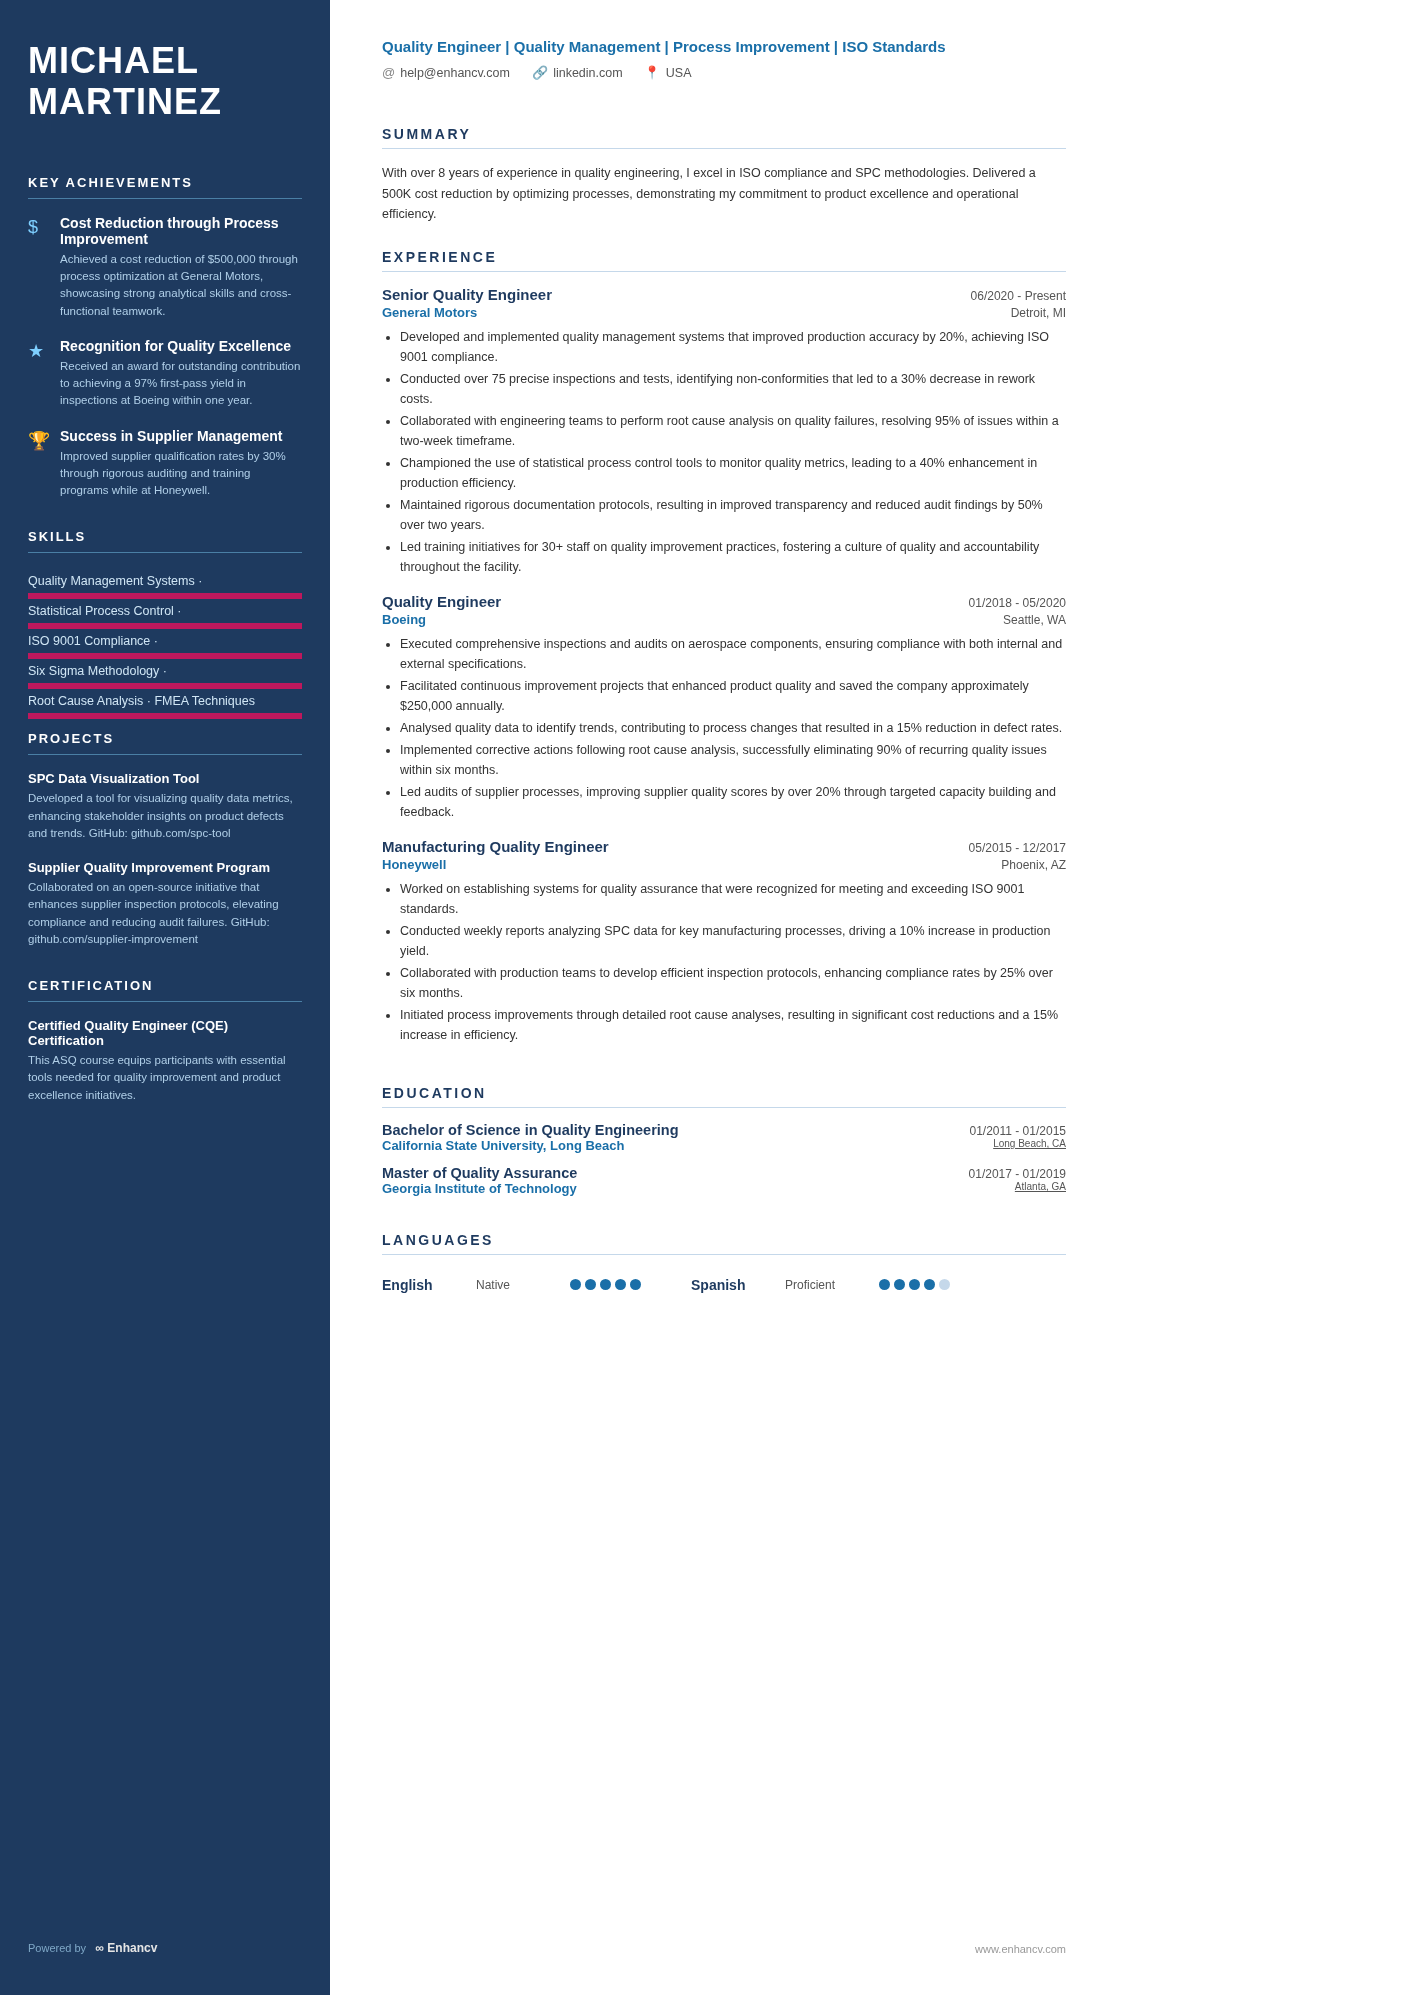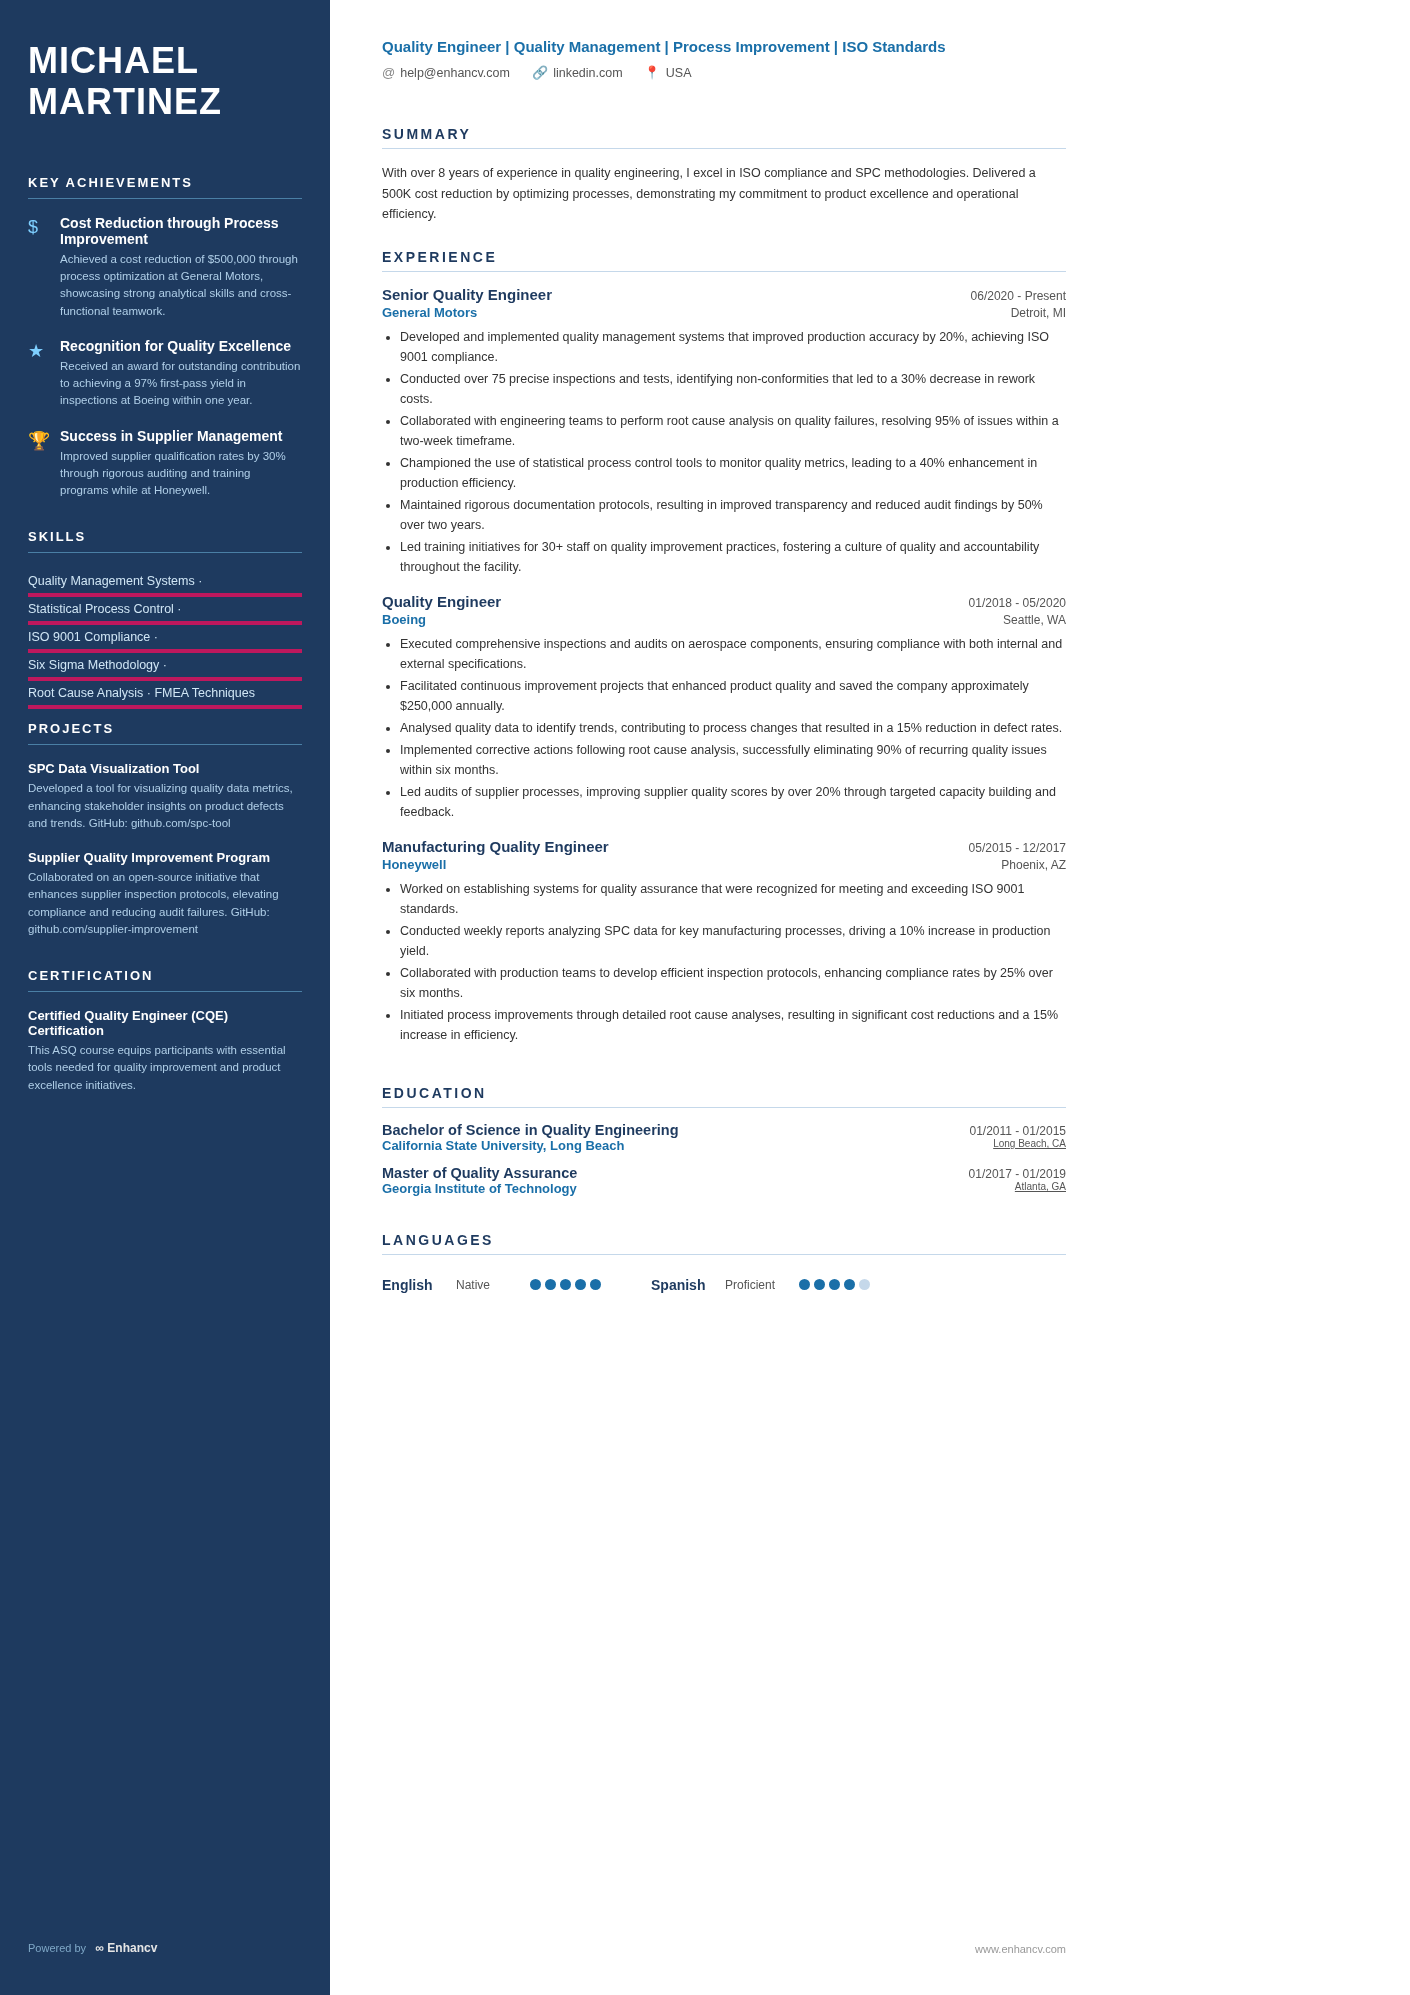--- a/index.html
+++ b/index.html
@@ -70,21 +70,21 @@
     .achievement-desc {
       font-size: 11.5px;
       color: #b0cfe8;
       line-height: 1.5;
     }
     
     .skill-item {
       font-size: 12.5px;
       color: #d0e6f5;
       padding: 5px 0;
-      border-bottom: 4px solid #be185d;
+      border-bottom: 6px solid #be185d;
     }
     .skill-item:last-child { border-bottom: none; }
     
     .project-item { margin-bottom: 18px; }
     .project-title {
       font-size: 13px;
       font-weight: 700;
       color: #fff;
       margin-bottom: 4px;
     }
@@ -249,21 +249,21 @@
     
     .languages-row {
       display: flex;
       align-items: center;
       gap: 50px;
       margin-top: 8px;
     }
     .lang-item {
       display: flex;
       align-items: center;
-      gap: 4px;
+      gap: 24px;
     }
     .lang-name {
       font-size: 14px;
       font-weight: 600;
       color: #1e3a5f;
       min-width: 70px;
     }
     .lang-level {
       font-size: 12px;
       color: #555;

